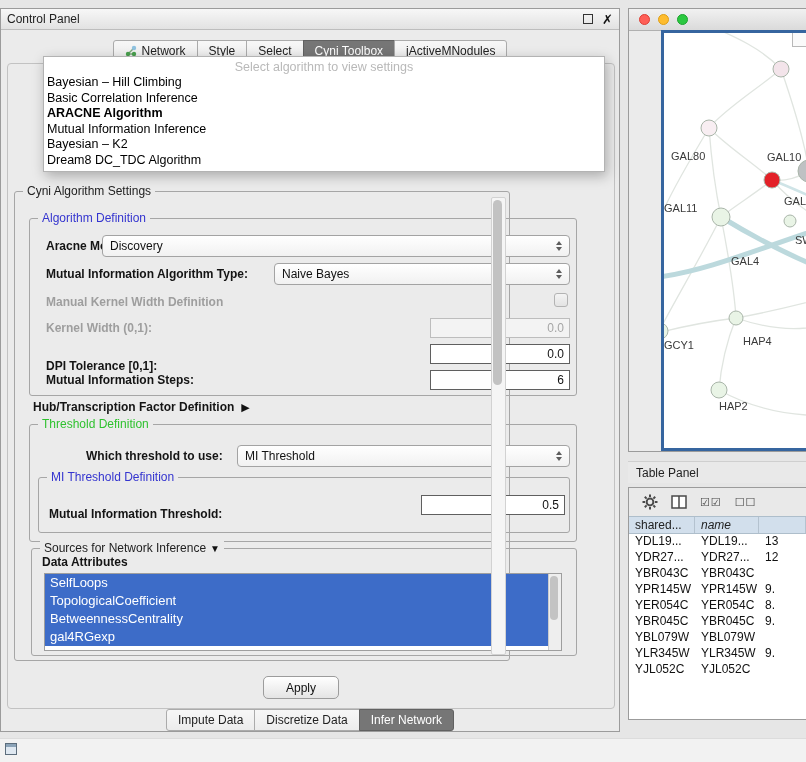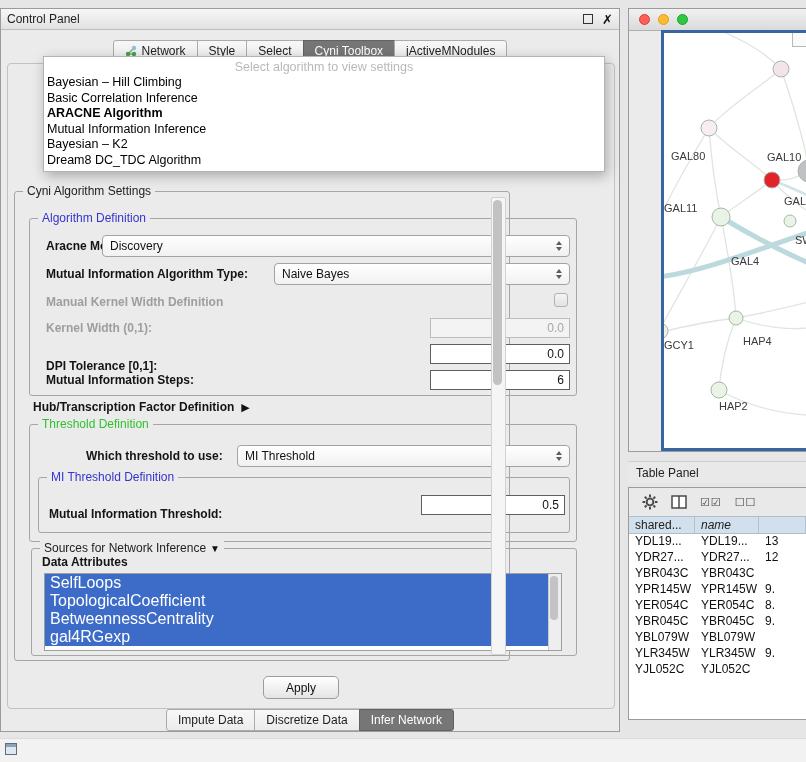--- a/index.html
+++ b/index.html
@@ -66,21 +66,21 @@
 
   .cbox{position:absolute;width:14px;height:14px;border:1px solid #b3b3b3;border-radius:3px;
         background:linear-gradient(#f4f4f4,#e3e3e3);box-sizing:border-box;}
 
   .hub-row{position:absolute;left:18px;top:208px;font-size:12px;font-weight:bold;color:#141414;
            display:flex;align-items:center;gap:7px;}
   .hub-arrow{font-size:11px;color:#111;}
   .legend-toggle{font-size:10px;color:#111;margin-left:4px;}
 
   .attr-list{position:absolute;background:#fff;border:1px solid #9e9e9e;overflow:hidden;box-sizing:border-box;}
-  .attr-item{height:18px;line-height:18px;font-size:16px;padding-left:5px;color:#fff;
+  .attr-item{height:18px;line-height:18px;font-size:13px;padding-left:5px;color:#fff;
              background:#3d6cc8;width:calc(100% - 13px);box-sizing:border-box;white-space:nowrap;}
   .attr-scroll{position:absolute;right:0;top:0;bottom:0;width:12px;background:#eeeeee;border-left:1px solid #cccccc;}
   .attr-thumb{position:absolute;left:1px;top:2px;width:8px;height:58%;background:#c3c3c3;border-radius:4px;}
 
   .set-scroll{position:absolute;right:3px;top:5px;bottom:5px;width:13px;background:#f5f5f5;
               border:1px solid #d2d2d2;border-radius:2px;}
   .set-thumb{position:absolute;left:1px;top:2px;width:9px;height:185px;background:#c2c2c2;border-radius:5px;}
 
   .apply-btn{position:absolute;left:262px;top:667px;width:74px;height:21px;
              border:1px solid #9c9c9c;border-radius:5px;background:linear-gradient(#ffffff,#e4e4e4);

